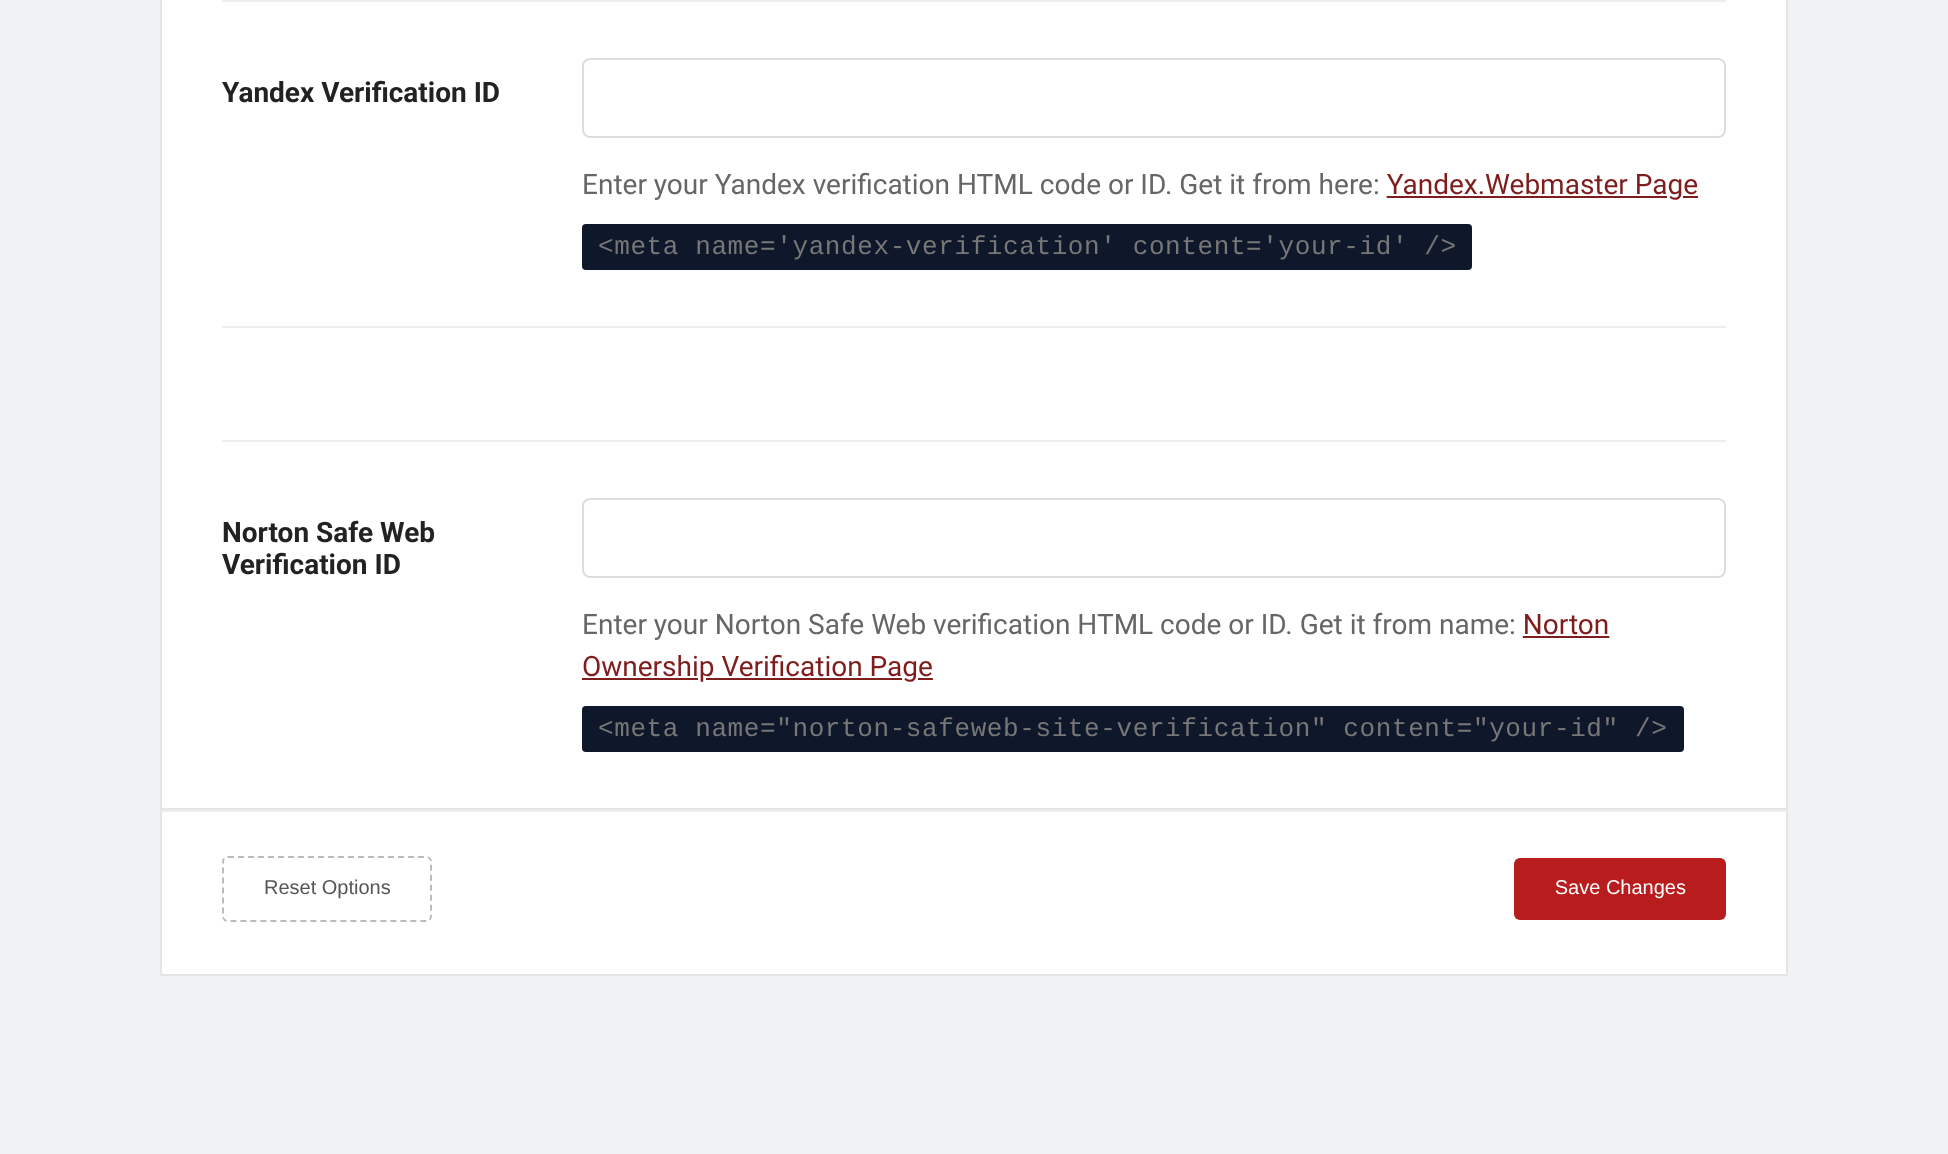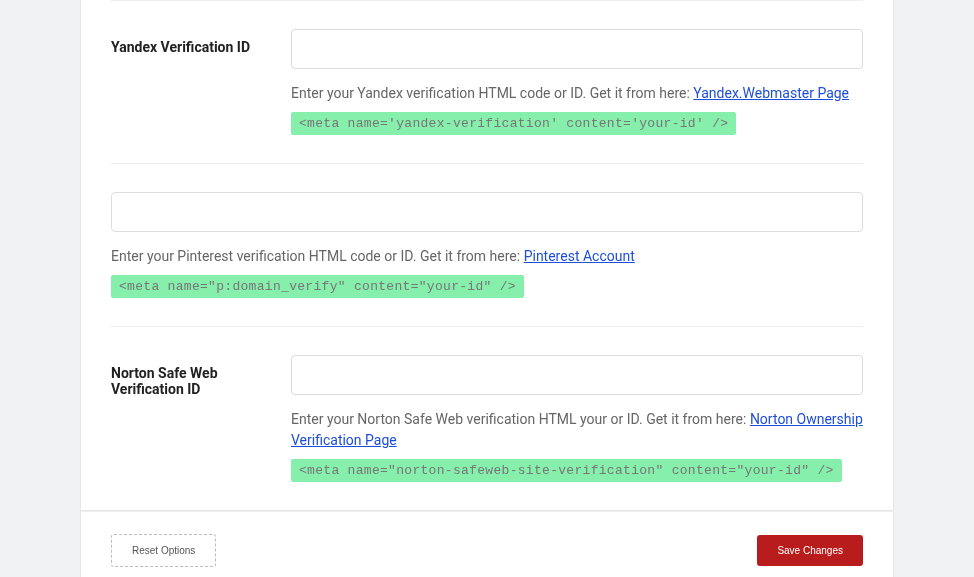--- a/index.html
+++ b/index.html
@@ -46,27 +46,27 @@
     font-size: 14px;
     background: #fff;
   }
   .help {
     margin-top: 14px;
     color: #666;
     font-size: 14px;
     line-height: 1.5;
   }
   .help a {
-    color: #1d4ed8;
+    color: #7f1d1d;
     text-decoration: underline;
   }
   .code-snippet {
     display: inline-block;
     margin-top: 8px;
-    background: #86efac;
+    background: #0f172a;
     border-radius: 2px;
     padding: 4px 8px;
     font-family: "SFMono-Regular", Consolas, "Liberation Mono", Menlo, monospace;
     font-size: 13px;
     color: #777;
     letter-spacing: 0.3px;
   }
   .footer {
     background: #fff;
     margin: 0 80px;
@@ -107,35 +107,28 @@
     <div class="field-body">
       <input type="text" class="text-input" value="" style="">
       <div class="help">
         <span>Enter your Yandex verification HTML code or ID. Get it from here: </span><a href="#">Yandex.Webmaster Page</a>
       </div>
       <div class="code-snippet">&lt;meta name='yandex-verification' content='your-id' /&gt;</div>
     </div>
   </div>
 
   <div class="field-row">
-    <div class="field-body">
-      <input type="text" class="text-input" value="" style="">
-      <div class="help">
-        <span>Enter your Pinterest verification HTML code or ID. Get it from here: </span><a href="#">Pinterest Account</a>
-      </div>
-      <div class="code-snippet">&lt;meta name="p:domain_verify" content="your-id" /&gt;</div>
-    </div>
   </div>
 
   <div class="field-row">
     <div class="field-label">Norton Safe Web Verification ID</div>
     <div class="field-body">
       <input type="text" class="text-input" value="" style="">
       <div class="help">
-        <span>Enter your Norton Safe Web verification HTML your or ID. Get it from here: </span><a href="#">Norton Ownership Verification Page</a>
+        <span>Enter your Norton Safe Web verification HTML code or ID. Get it from name: </span><a href="#">Norton Ownership Verification Page</a>
       </div>
       <div class="code-snippet">&lt;meta name="norton-safeweb-site-verification" content="your-id" /&gt;</div>
     </div>
   </div>
 
 </div>
 
 <div class="footer">
   <button class="btn btn-reset">Reset Options</button>
   <button class="btn btn-save">Save Changes</button>

